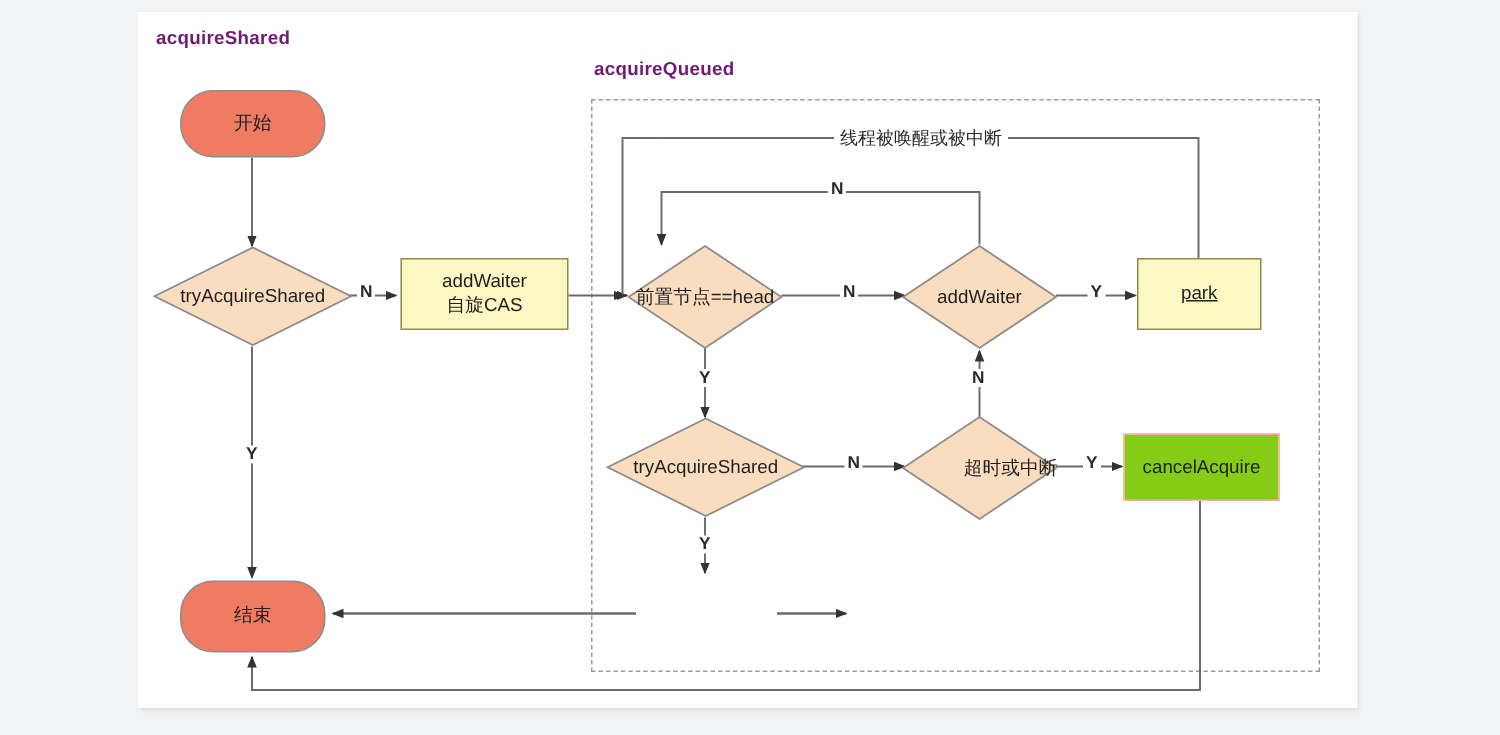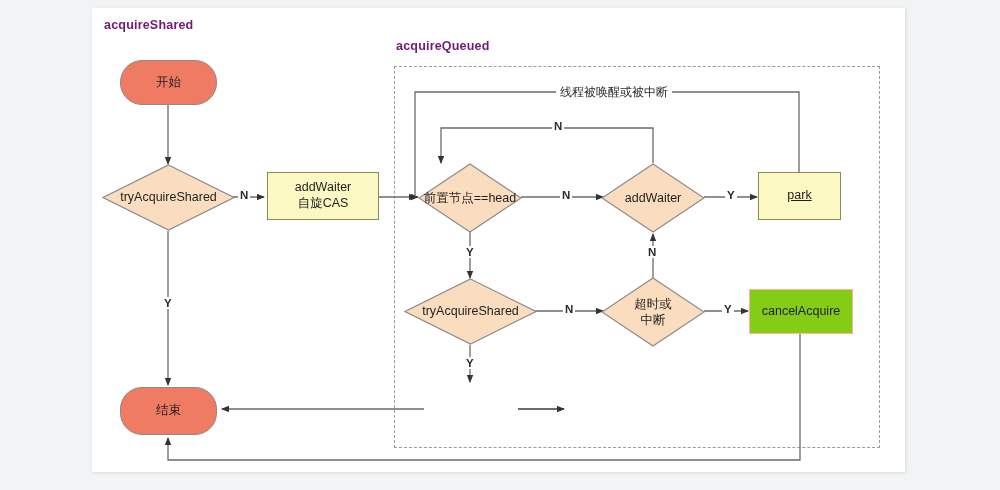--- a/index.html
+++ b/index.html
@@ -213,21 +213,21 @@
     <svg width="133" height="67" viewBox="0 0 133 67">
       <polygon points="66.5,1 132,33.5 66.5,66 1,33.5" fill="#fadcbe" stroke="#8c8c8c" stroke-width="1.2"></polygon>
     </svg>
     <div class="dtext">tryAcquireShared</div>
   </div>
 
   <div class="decision-wrap" style="left:601px; top:277px; width:104px; height:70px;">
     <svg width="104" height="70" viewBox="0 0 104 70">
       <polygon points="52,1 103,35 52,69 1,35" fill="#fadcbe" stroke="#8c8c8c" stroke-width="1.2"></polygon>
     </svg>
-    <div class="dtext" style="flex-direction:column;">
+    <div class="dtext" style="flex-direction:row;justify-content:flex-end;">
       <span>超时或</span>
       <span>中断</span>
     </div>
   </div>
 
   <div class="node process-alt" style="left:749px; top:289px; width:104px; height:45px;">
     <span>cancelAcquire</span>
   </div>
 
 

